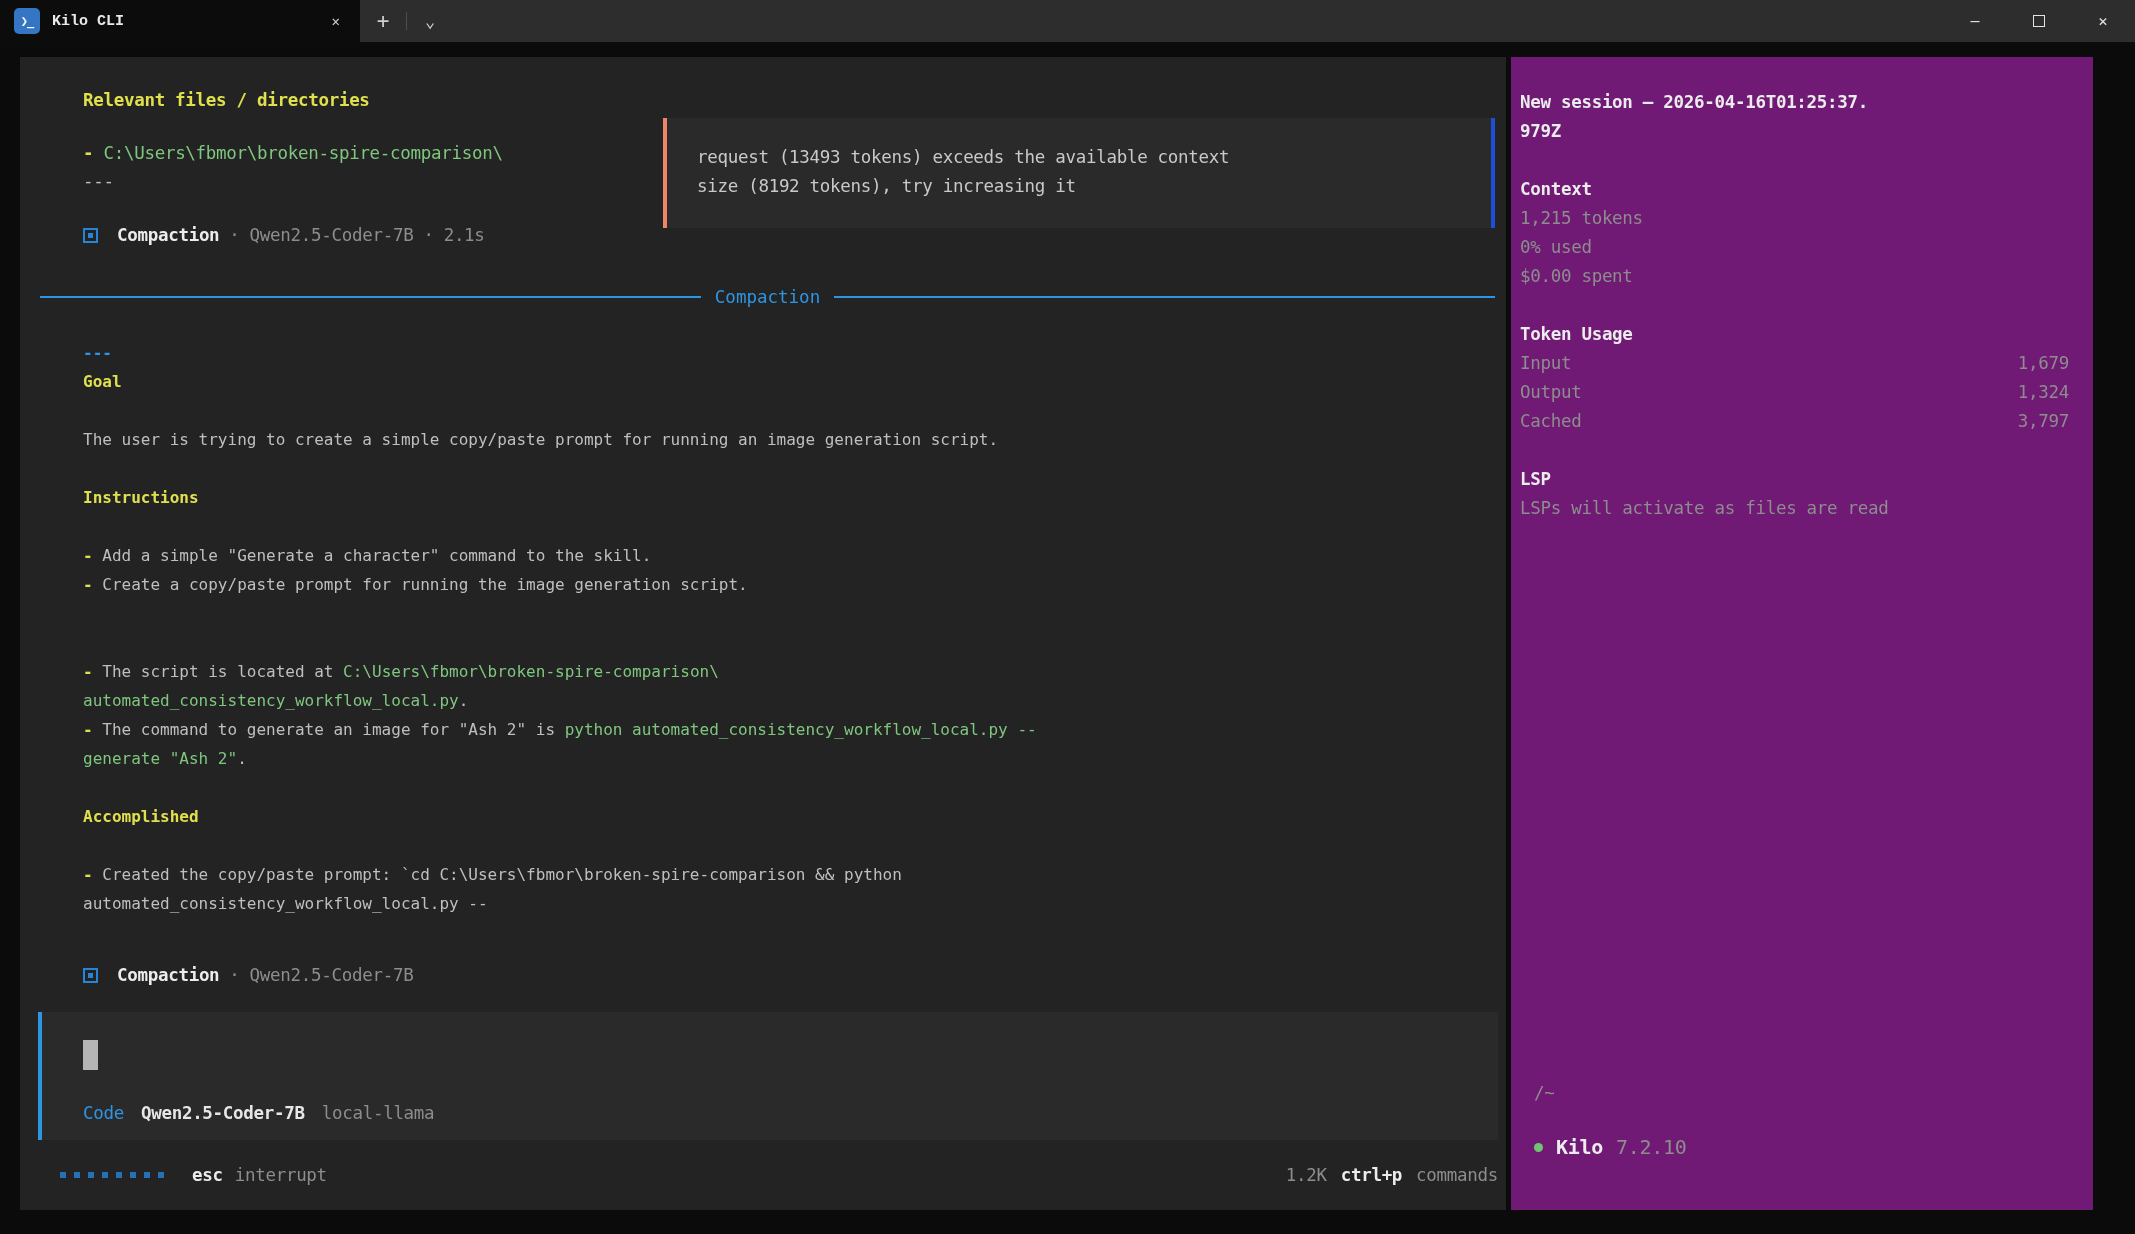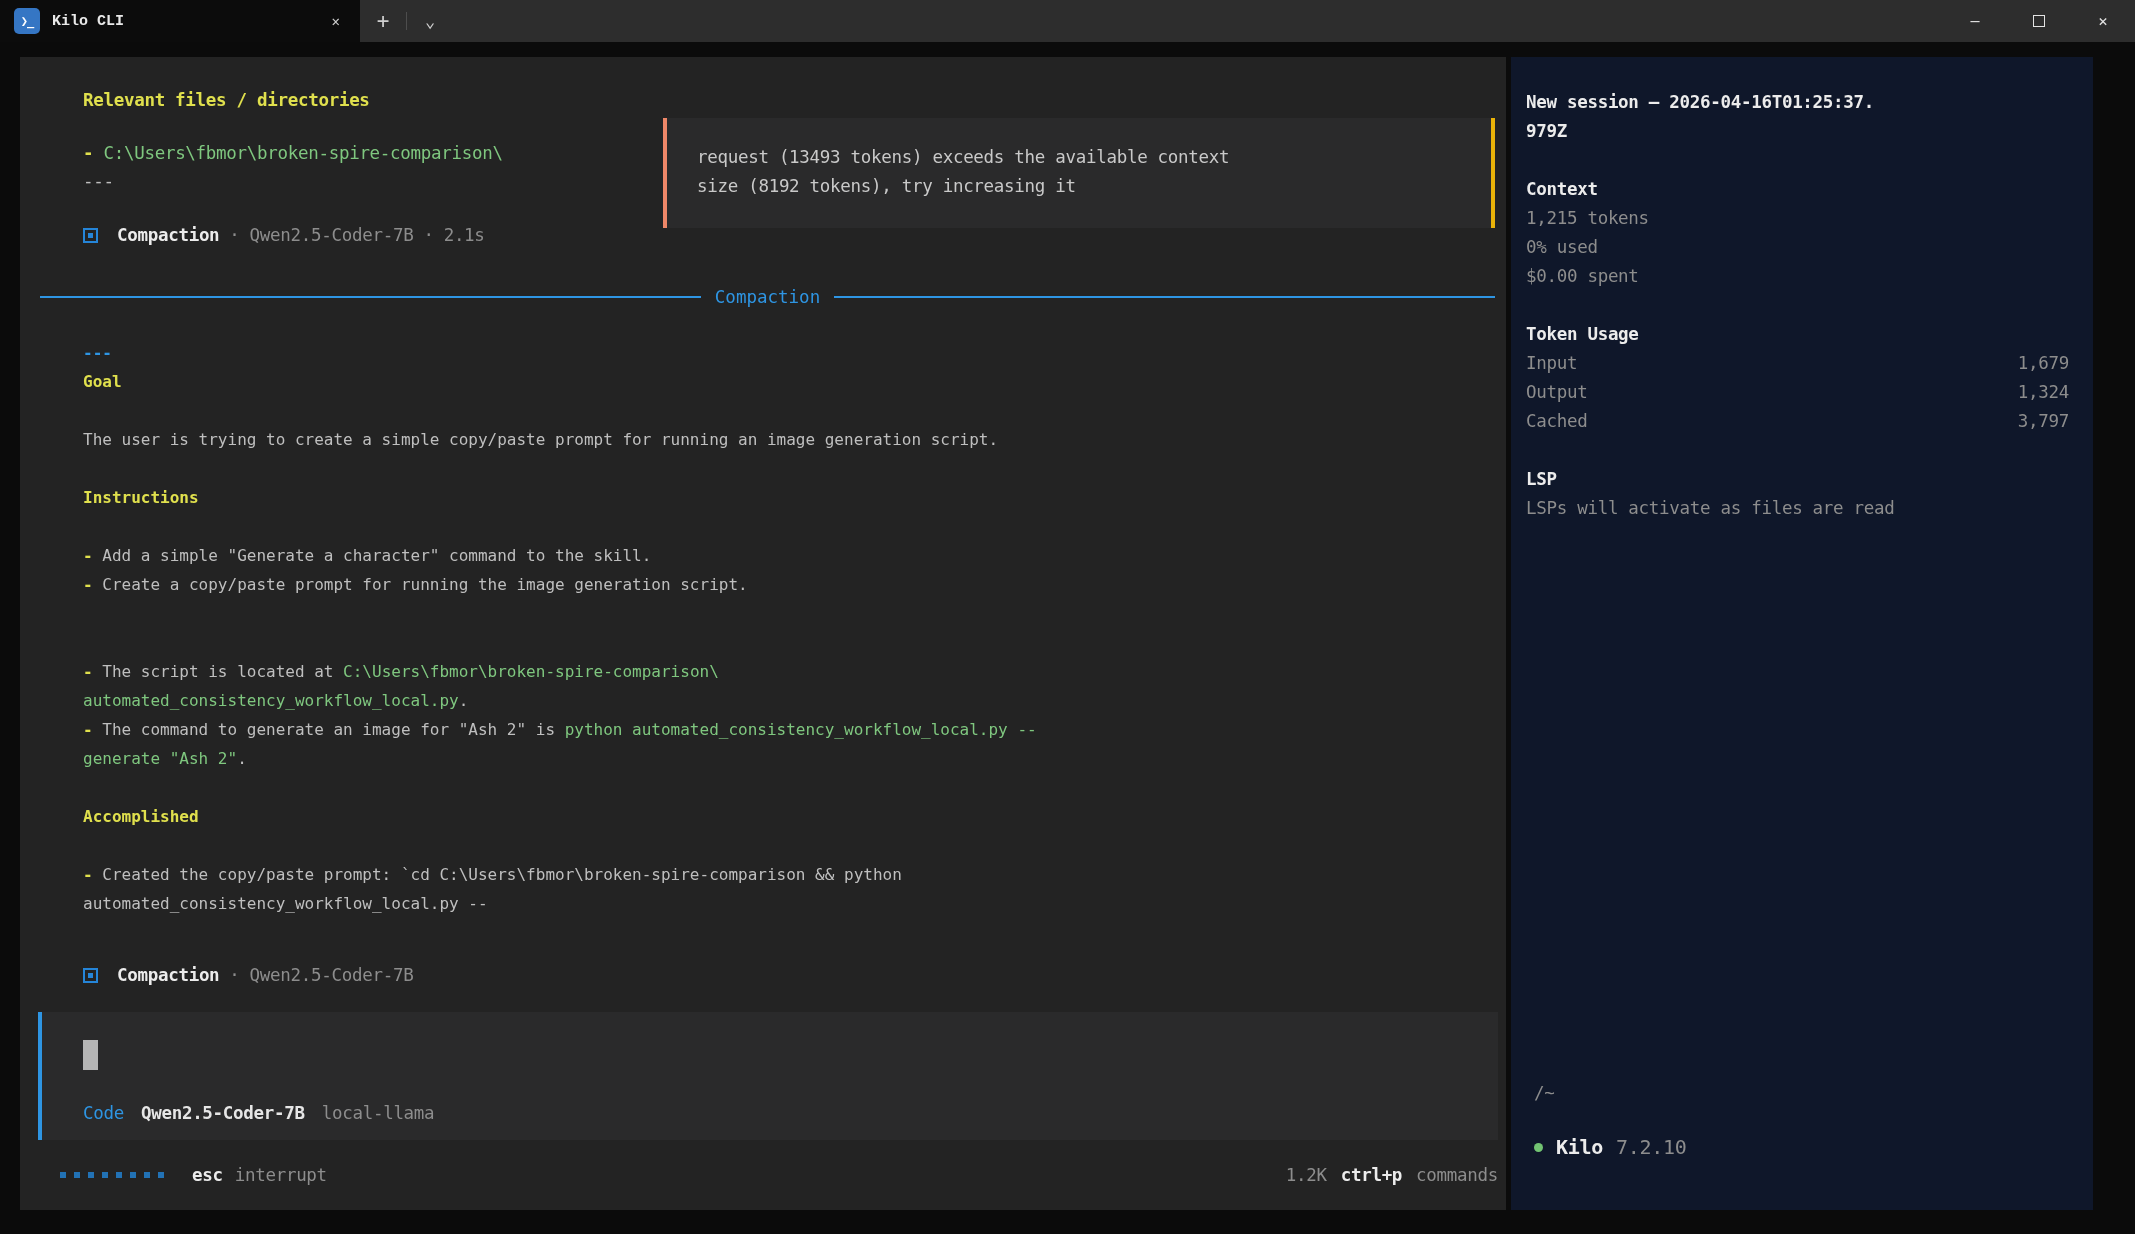--- a/index.html
+++ b/index.html
@@ -24,42 +24,42 @@
   .chev { width:46px; font-size:17px; }
   .tb-spacer { flex:1; }
   .winctl { width:64px; display:flex; align-items:center; justify-content:center;
             color:#e3e3e3; font-size:15px; }
   .maxbox { width:12px; height:12px; border:1.5px solid #e3e3e3; }
 
   
   .main-panel { position:absolute; left:0; top:57px; width:1486px; height:1153px;
                 background:#232323;margin-left:20px; }
   .sidebar { position:absolute; left:1511px; top:57px; width:582px; height:1153px;
-             background:#0f172a; padding:31px 24px 0 15px; font-size:17.5px;
+             background:#701a75; padding:31px 24px 0 9px; font-size:17.5px;
              letter-spacing:-0.3px; line-height:29px; }
 
   
   .c-y { color:#e0e04d; font-weight:bold; }
   .c-t { color:#bfbfbf; }
   .c-g { color:#7fc77f; }
   .c-b { color:#2e95e3; font-weight:bold; }
   .c-d { color:#8d8d8d; }
   .c-w { color:#ececec; font-weight:bold; }
 
   .mono-line { white-space:pre; font-size:17.5px; letter-spacing:-0.3px; }
   .line { white-space:pre; height:29px; line-height:29px; }
 
   
   .top-heading { position:absolute; left:63px; top:33px; }
   .top-path    { position:absolute; left:63px; top:86px; }
   .top-sep     { position:absolute; left:63px; top:114px; }
 
   .error-box { position:absolute; left:643px; top:61px; width:832px; height:110px;
                background:#2a2a2b; border-left:4px solid #ee8768;
-               border-right:4px solid #eab308; padding:25px 0 0 30px; }
+               border-right:4px solid #1d4ed8; padding:25px 0 0 30px; }
   .error-box .mono-line { color:#c9c9c9; line-height:29px; }
 
   .comp-row { position:absolute; left:63px; display:flex; align-items:center; gap:10px; }
   .comp-row1 { top:168px; }
   .comp-row2 { top:908px; }
   .sq-icon { width:15px; height:15px; border:2.5px solid #2585d8; display:flex;
              align-items:center; justify-content:center; margin-right:9px; }
   .sq-icon::after { content:""; width:5px; height:5px; background:#2585d8; display:block; }
 
   .divider { position:absolute; left:20px; top:230px; width:1455px; display:flex;

